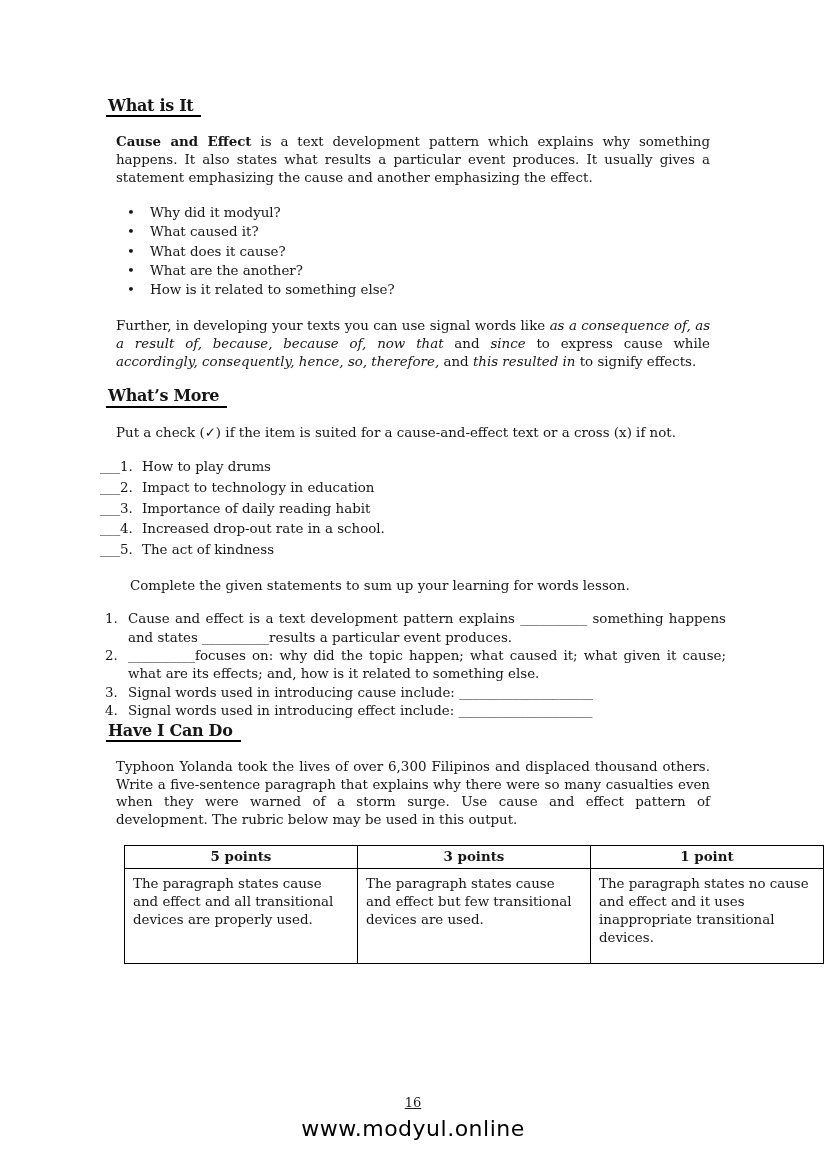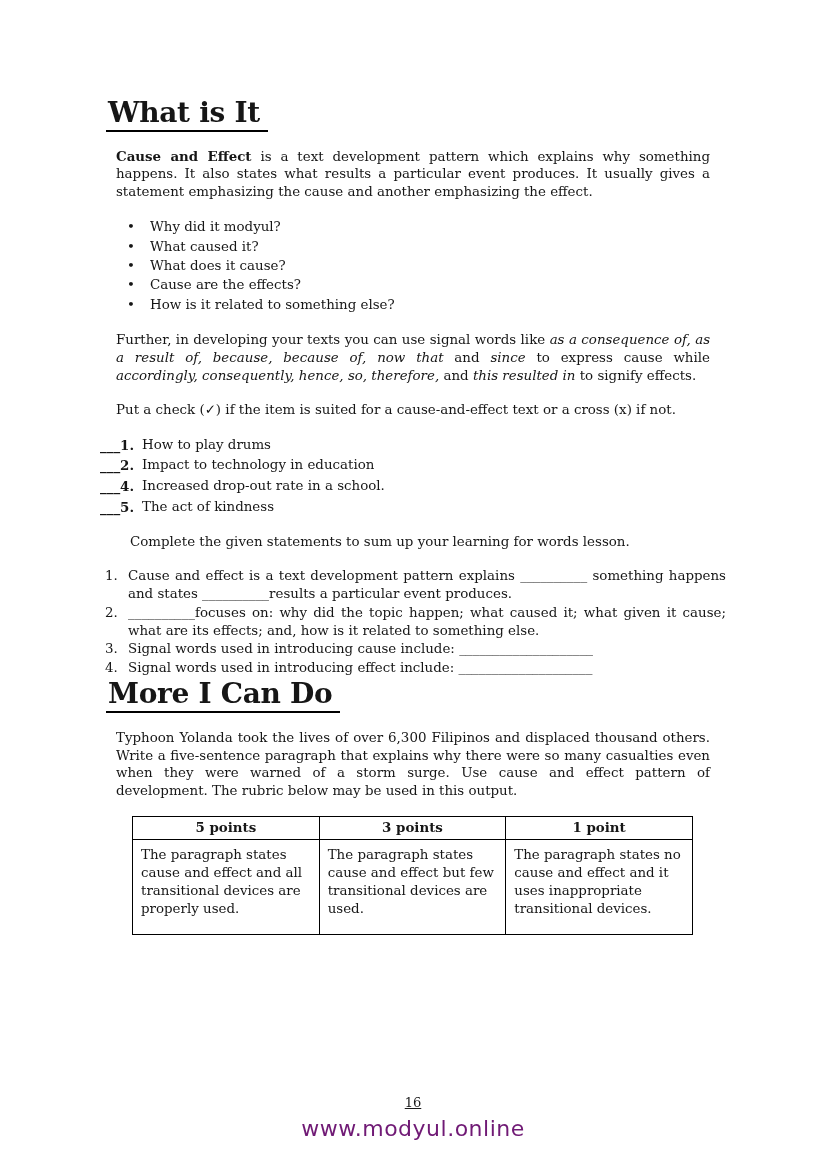--- a/index.html
+++ b/index.html
@@ -9,102 +9,107 @@
     margin:0 auto;
     background:#ffffff;
     font-family:"DejaVu Serif", serif;
     font-size:13.4px;
     line-height:1.33;
     color:#161616;
     overflow:hidden;
   }
   .content{padding:96px 100px 0 100px;}
   h1.sec{
-    font-size:28px;
+    font-size:16px;
     font-weight:bold;
     letter-spacing:-0.3px;
     margin:0 0 3px 6px;
     line-height:1.2;
   }
   h1.sec .u{
     display:inline-block;
     border-bottom:2.5px solid #000;
     padding:0 8px 0 2px;
   }
   .mt6{margin-top:6px;}
   .mt16{margin-top:16px;}
   p{margin:16px;}
   p.just{text-align:justify;}
   .bullets{list-style:none;margin:13px 0 17px 0;padding:0;}
   .bullets li{position:relative;padding-left:50px;line-height:1.45;}
   .bullets li .dot{position:absolute;left:27px;}
   .citems{margin:0;line-height:1.54;}
   .citem{display:flex;}
-  .cnum{flex:none;width:42px;font-weight:bold;}
+  .cnum{flex:none;width:42px;}
   .ctext{flex:1;}
   .litems{margin:0;}
   .litem{display:flex;line-height:1.37;}
   .lnum{flex:none;width:23px;margin-left:5px;}
   .ltext{flex:1;text-align:justify;}
   .indent30{margin-left:30px;}
   table.rubric{
     border-collapse:collapse;
     table-layout:fixed;
-    width:561px;
-    margin:14px 0 0 32px;
+    width:700px;
+    margin:14px 0 0 24px;
   }
   table.rubric th,table.rubric td{
     border:1.5px solid #000;
     font-size:13.4px;
   }
   table.rubric th{font-weight:bold;text-align:center;padding:2px 4px;}
   table.rubric td{vertical-align:top;text-align:left;padding:6px 8px 16px 8px;line-height:1.35;}
   .pagenum{
     position:absolute;left:0;top:1094px;width:100%;
     text-align:center;font-size:13px;color:#1a1a1a;text-decoration:underline;
   }
   .watermark{
     position:absolute;left:0;top:1114px;width:100%;
     text-align:center;
     font-family:"DejaVu Sans", sans-serif;
     font-size:22px;
-    color:#701a75;
+    color:#000000;
     letter-spacing:0.5px;
   }
   i{font-style:italic;}
   b{font-weight:bold;}
 </style>
 </head>
 <body>
 
 <div class="page">
   <div class="content">
 
     <h1 class="sec"><span class="u">What is It</span></h1>
     <p class="just"><b>Cause and Effect</b><span> is a text development pattern which explains why something happens. It also states what results a particular event produces. It usually gives a statement emphasizing the cause and another emphasizing the effect.</span></p>
 
     <ul class="bullets">
       <li><span class="dot">•</span><span>Why did it modyul?</span></li>
       <li><span class="dot">•</span><span>What caused it?</span></li>
       <li><span class="dot">•</span><span>What does it cause?</span></li>
-      <li><span class="dot">•</span><span>Cause are the effects?</span></li>
+      <li><span class="dot">•</span><span>What are the another?</span></li>
       <li><span class="dot">•</span><span>How is it related to something else?</span></li>
     </ul>
 
     <p class="just"><span>Further, in developing your texts you can use signal words like </span><i>as a consequence of, as a result of, because, because of, now that</i><span> and </span><i>since</i><span> to express cause while </span><i>accordingly, consequently, hence, so, therefore,</i><span> and </span><i>this resulted in</i><span> to signify effects.</span></p>
 
+    <h1 class="sec mt6"><span class="u">What’s More</span></h1>
     <p>Put a check (✓) if the item is suited for a cause-and-effect text or a cross (x) if not.</p>
     <div class="citems">
       <div class="citem">
           <span class="cnum">___1.</span>
           <span class="ctext">How to play drums</span>
         </div>
       <div class="citem">
           <span class="cnum">___2.</span>
           <span class="ctext">Impact to technology in education</span>
+        </div>
+      <div class="citem">
+          <span class="cnum">___3.</span>
+          <span class="ctext">Importance of daily reading habit</span>
         </div>
       <div class="citem">
           <span class="cnum">___4.</span>
           <span class="ctext">Increased drop-out rate in a school.</span>
         </div>
       <div class="citem">
           <span class="cnum">___5.</span>
           <span class="ctext">The act of kindness</span>
         </div>
     </div>
@@ -122,21 +127,21 @@
       <div class="litem">
           <span class="lnum">3.</span>
           <span class="ltext">Signal words used in introducing cause include: ____________________</span>
         </div>
       <div class="litem">
           <span class="lnum">4.</span>
           <span class="ltext">Signal words used in introducing effect include: ____________________</span>
         </div>
     </div>
 
-    <h1 class="sec mt16"><span class="u">More I Can Do</span></h1>
+    <h1 class="sec mt16"><span class="u">Have I Can Do</span></h1>
     <p class="just">Typhoon Yolanda took the lives of over 6,300 Filipinos and displaced thousand others. Write a five-sentence paragraph that explains why there were so many casualties even when they were warned of a storm surge. Use cause and effect pattern of development. The rubric below may be used in this output.</p>
 
     <table class="rubric">
       <thead>
         <tr>
           <th>5 points</th>
           <th>3 points</th>
           <th>1 point</th>
         </tr>
       </thead>

